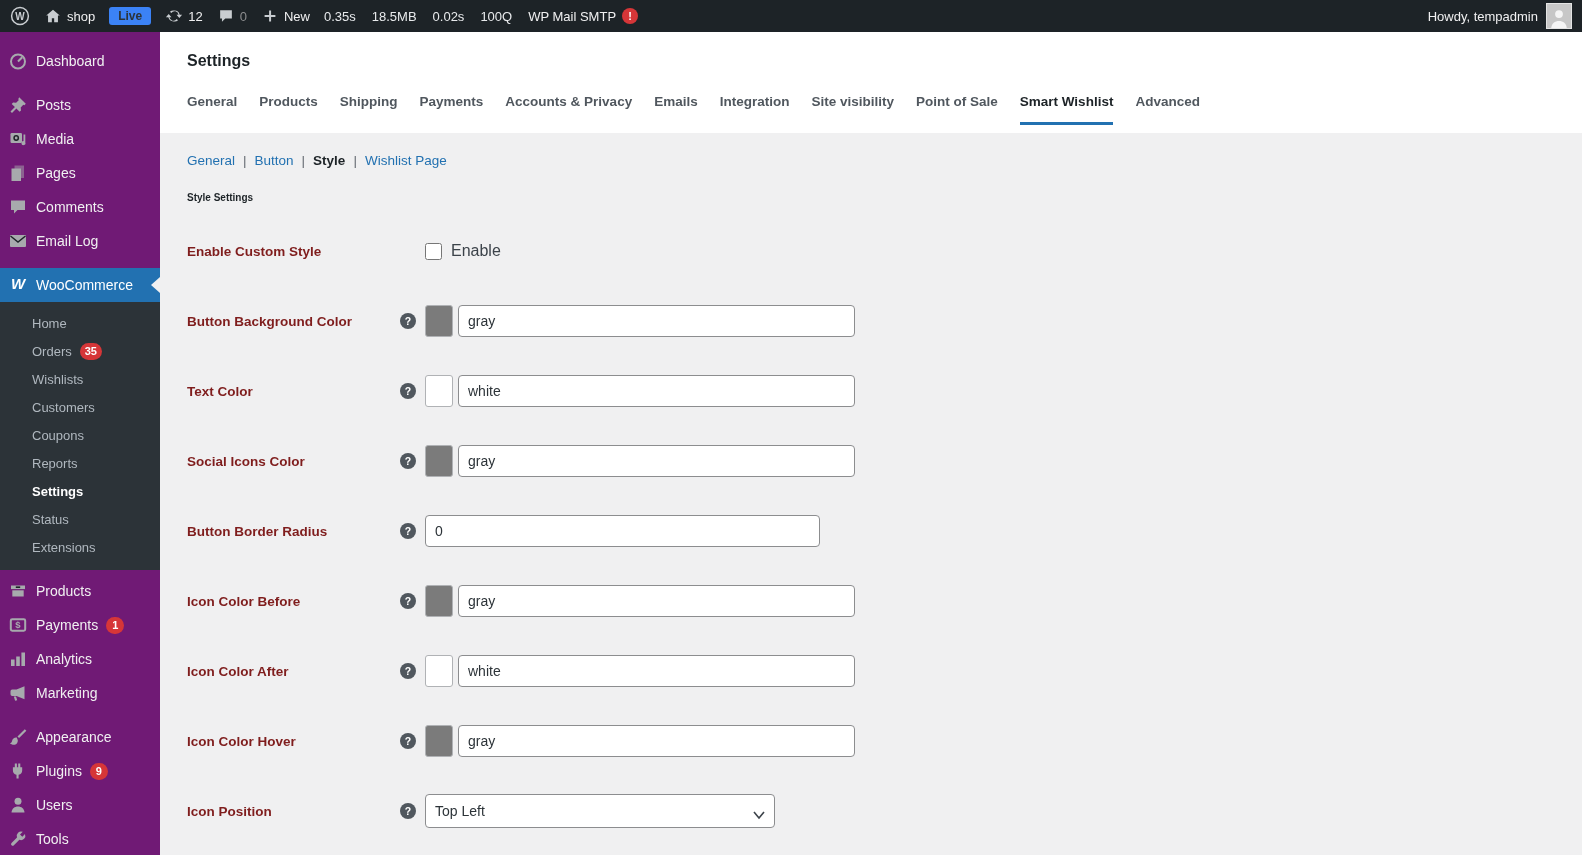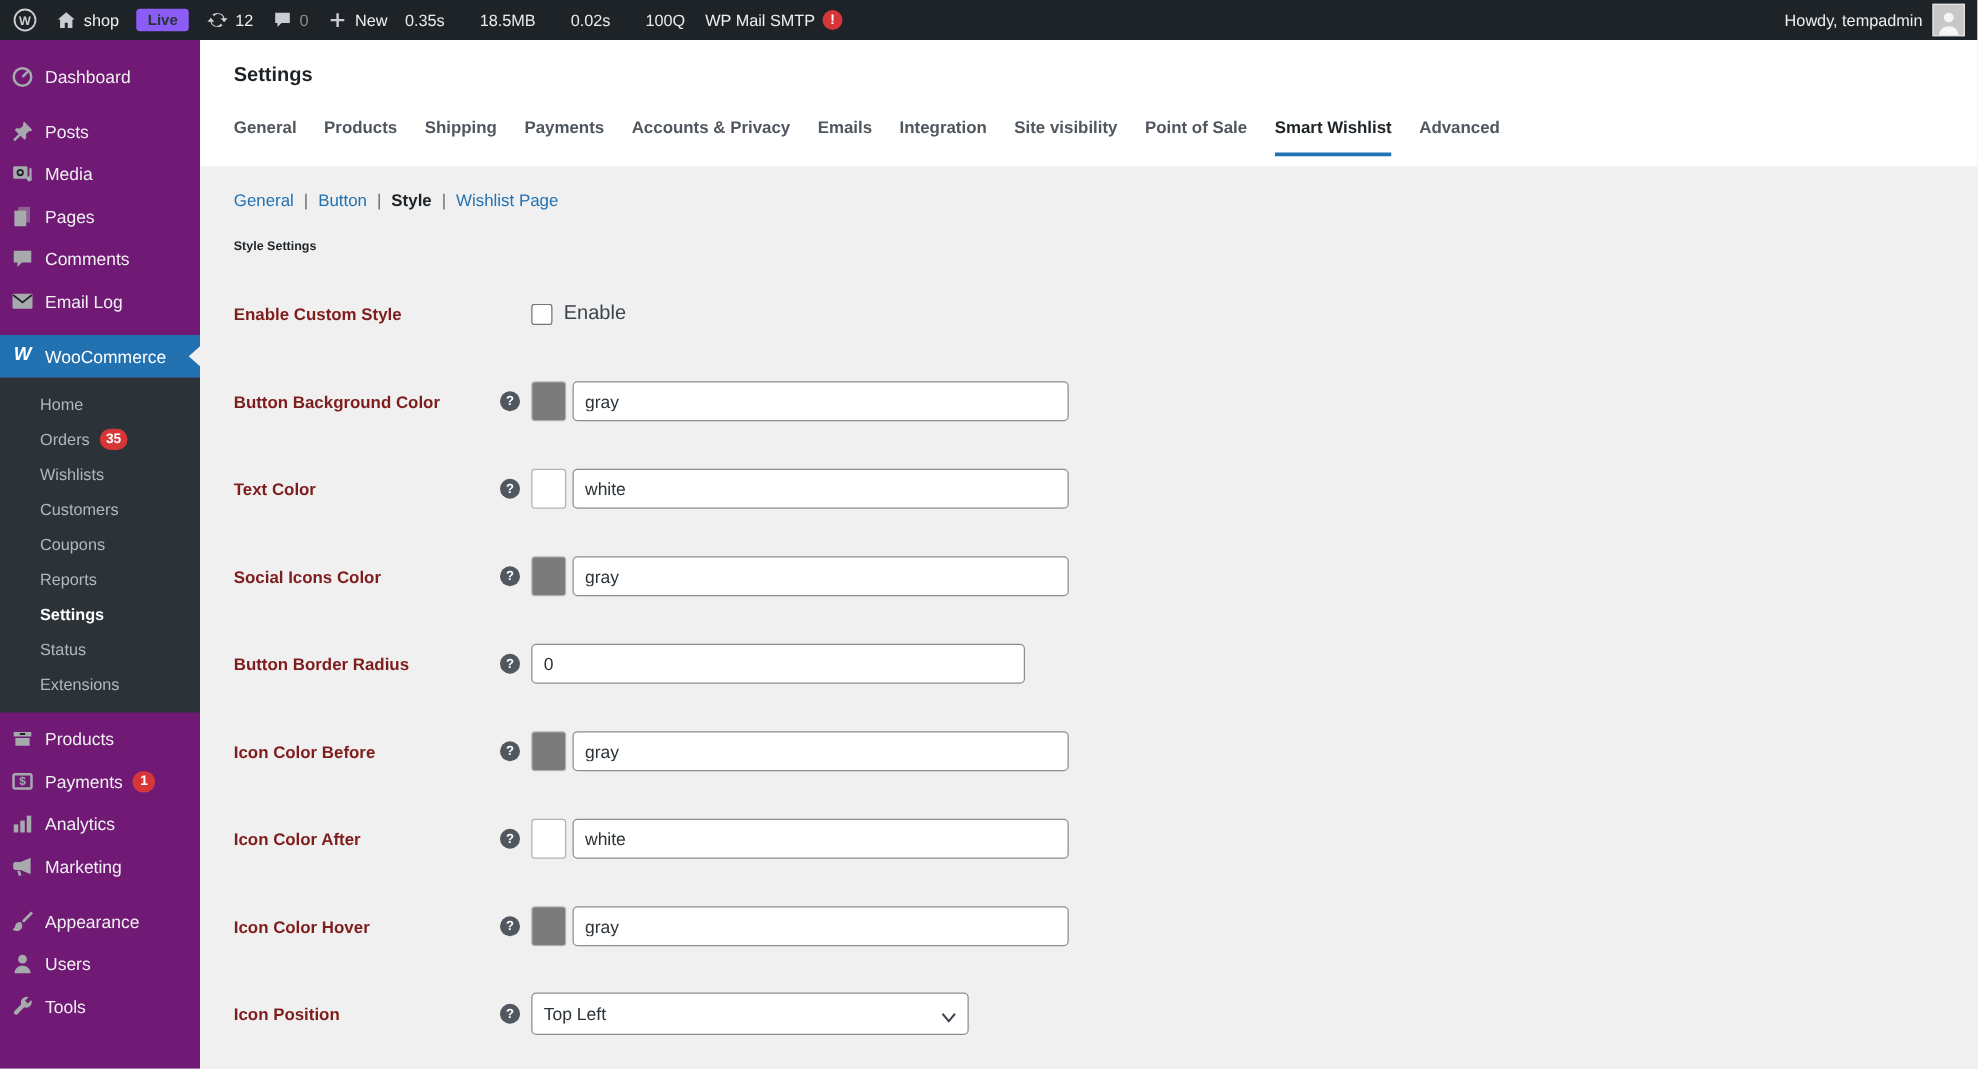--- a/index.html
+++ b/index.html
@@ -7,24 +7,24 @@
   body { font-family:"Liberation Sans", sans-serif; background:#f0f0f1; position:relative; }
 
   
   .admin-bar { position:absolute; top:0; left:0; width:1582px; height:32px; background:#1d2327;
     display:flex; align-items:center; color:#f0f0f1; font-size:13px; padding:0 10px; z-index:50; }
   .ab-left { display:flex; align-items:center; flex:1; }
   .ab-right { display:flex; align-items:center; }
   .ab-item { display:flex; align-items:center; margin-right:14px; cursor:pointer; white-space:nowrap; }
   .ab-icon { width:18px; height:18px; color:#c9cdd1; display:inline-flex; margin-right:5px; flex:none; }
   .ab-icon svg { width:100%; height:100%; }
-  .live-pill { background:#8b5cf6; color:#2c3338; font-weight:600; font-size:12px;
+  .live-pill { background:#3b82f6; color:#2c3338; font-weight:600; font-size:12px;
     padding:2px 9px; border-radius:3px; margin-right:14px; }
   .dim { color:#8c8d8f; }
-  .stats { display:flex; gap:28px; margin-right:16px; color:#e8eaec; }
+  .stats { display:flex; gap:16px; margin-right:16px; color:#e8eaec; }
   .alert-badge { background:#d63638; color:#fff; width:16px; height:16px; border-radius:50%;
     display:inline-flex; align-items:center; justify-content:center; font-size:11px; font-weight:700; margin-left:6px; }
   .avatar { width:26px; height:26px; background:#c7c7c7; border:1px solid #e4e4e4; margin-left:8px;
     display:inline-flex; align-items:flex-end; justify-content:center; overflow:hidden; }
   .avatar svg { width:22px; height:22px; fill:#f5f5f5; }
 
   
   .sidebar { position:absolute; top:32px; left:0; width:160px; height:823px; background:#701a75;
     color:#f0f0f1; font-size:14px; }
   .menu-pad { height:12px; }
@@ -295,20 +295,29 @@
         <svg viewBox="0 0 20 20" fill="currentColor">
           <path d="M16.8 2.2l1.6 1.6-7.3 7.3-1.6-1.6z"></path>
           <path d="M8.8 10.6c-2.3-.3-4.4 1-4.7 3.2-.2 1.4-1 2.1-2.1 2.5 1.2 1.2 3.1 1.8 4.7 1.4 2-.5 3.3-2.3 3.1-4.5z"></path>
         </svg>
       </span>
     <span>Appearance</span>
   </div>
   <div class="menu-item">
     <span class="mi">
         <svg viewBox="0 0 20 20" fill="currentColor">
+          <path d="M6.8 2.5v3.8H4.9v3a4.6 4.6 0 0 0 3.6 4.5v3.7h2.1v-3.7a4.6 4.6 0 0 0 3.6-4.5v-3h-1.9V2.5h-2.1v3.8h-1.3V2.5z"></path>
+        </svg>
+      </span>
+    <span>Plugins</span>
+    <span class="count-badge">9</span>
+  </div>
+  <div class="menu-item">
+    <span class="mi">
+        <svg viewBox="0 0 20 20" fill="currentColor">
           <circle cx="10" cy="6.3" r="3.5"></circle>
           <path d="M3.5 17.5c.3-4 3.2-6 6.5-6s6.2 2 6.5 6z"></path>
         </svg>
       </span>
     <span>Users</span>
   </div>
   <div class="menu-item">
     <span class="mi">
         <svg viewBox="0 0 20 20" fill="currentColor">
           <path d="M17 5a4.4 4.4 0 0 1-5.6 5.8l-5.5 5.5a1.7 1.7 0 0 1-2.4-2.4L9 8.4A4.4 4.4 0 0 1 14.8 2.8L12 5.5l2.3 2.3z"></path>

